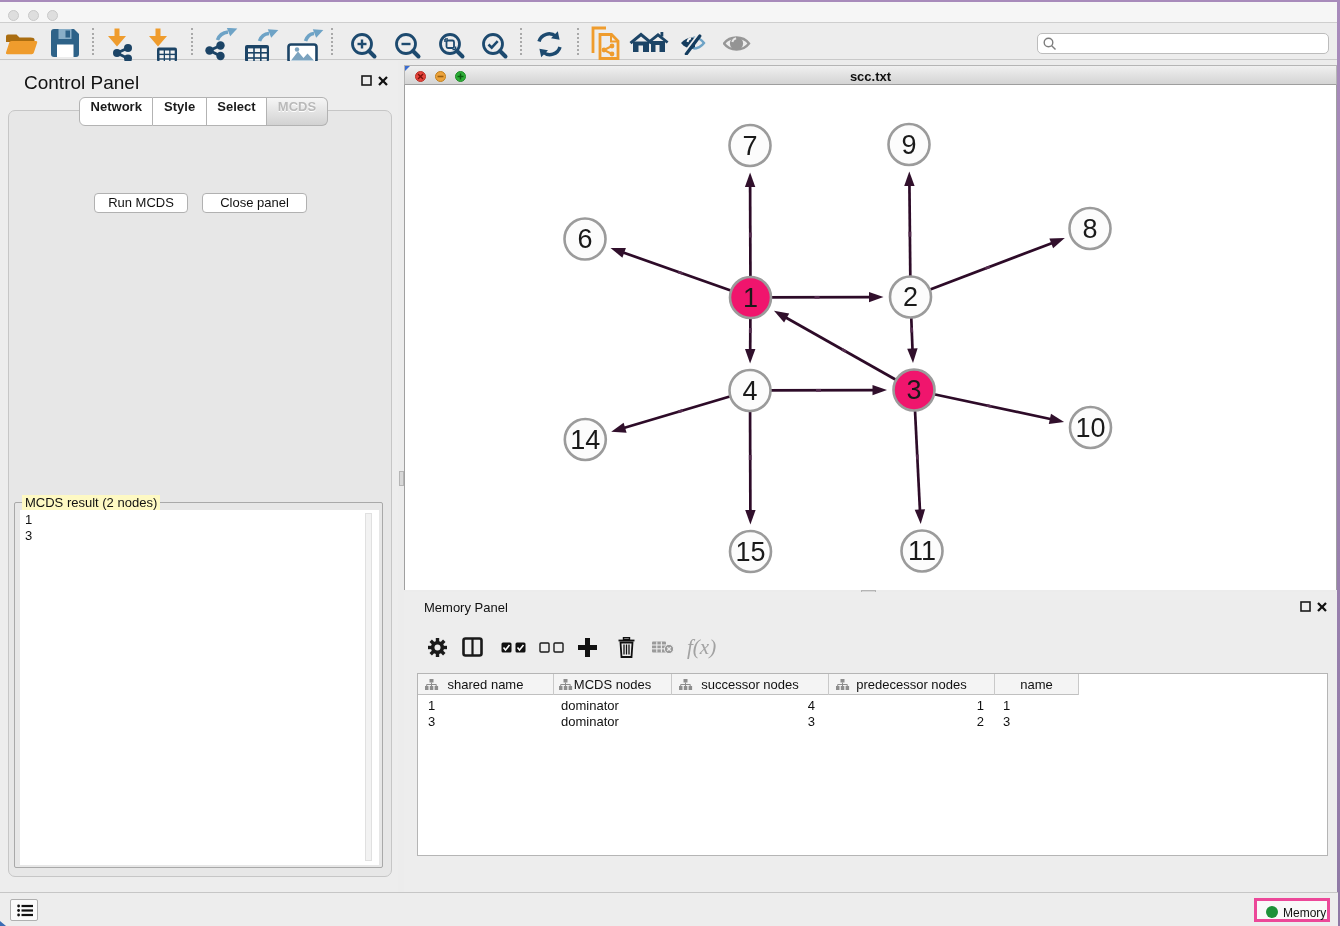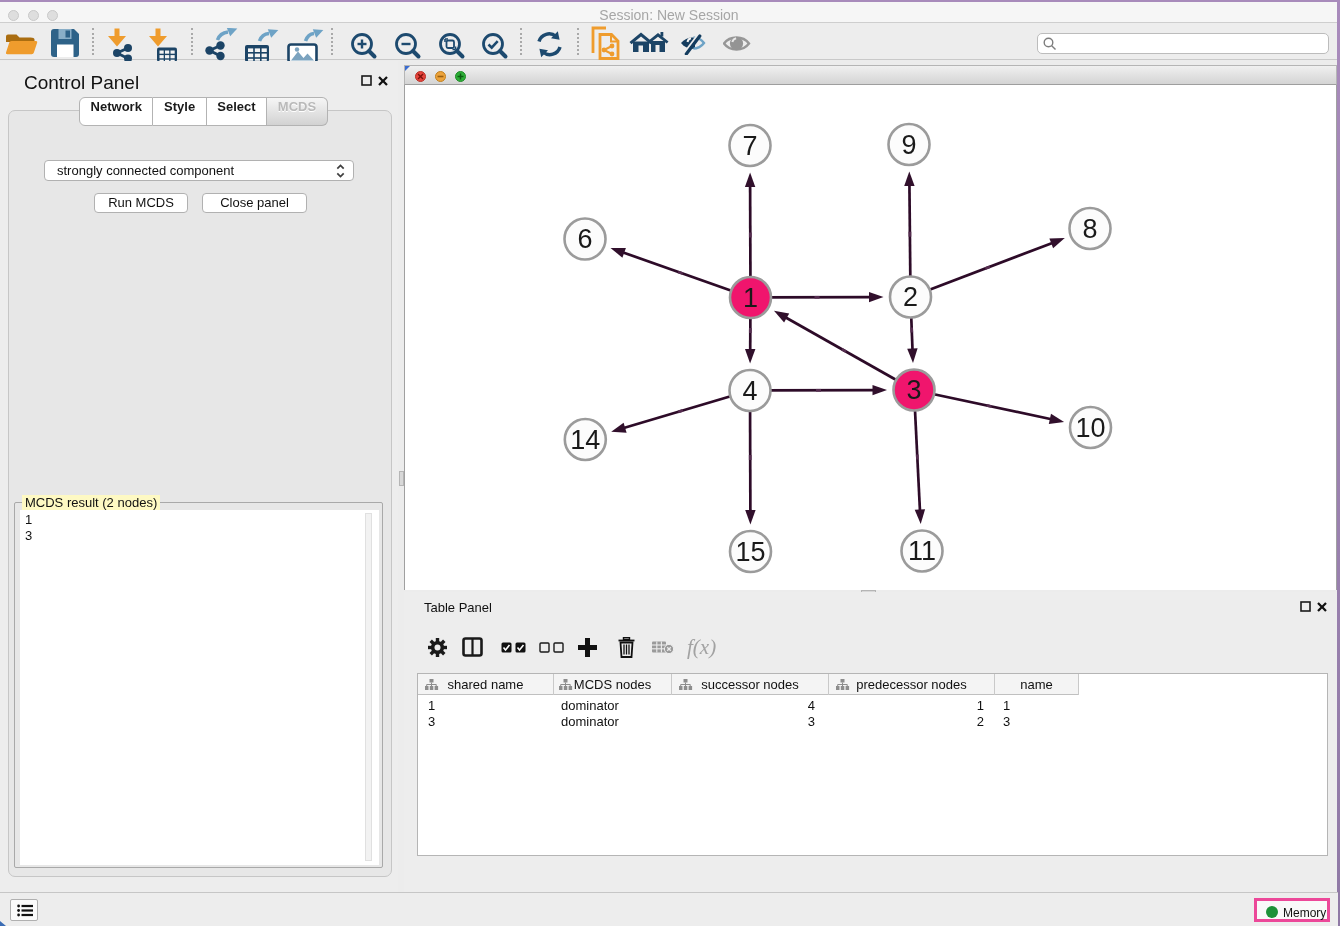--- a/index.html
+++ b/index.html
@@ -53,21 +53,20 @@
   #listbtn { left:10px; top:6px; width:28px; height:22px; background:#fbfbfb; border:1px solid #b0b0b0; border-radius:2px; }
   #membtn { left:1254px; top:5px; width:76px; height:24px; background:#f9f9f9; border:3px solid #ec4899; font-size:12px; color:#111; }
 </style>
 </head>
 <body>
 <div class="abs" id="purpletop"></div>
 <div class="abs" id="titlebar">
   <div class="tl" style="left:8px;"></div>
   <div class="tl" style="left:27.5px;"></div>
   <div class="tl" style="left:47px;"></div>
-  <div class="abs" id="wintitle">Session: New Session</div>
 </div>
 <div class="abs" id="toolbar">
   <div class="sep" style="left:92px;"></div>
   <div class="sep" style="left:191px;"></div>
   <div class="sep" style="left:331px;"></div>
   <div class="sep" style="left:520px;"></div>
   <div class="sep" style="left:577px;"></div>
   <div id="searchbox"></div>
 <svg class="abs" style="left:4px;top:6px;" width="35" height="28" viewBox="0 0 35 28">
       <path d="M2,25 V7.5 Q2,5.5 4,5.5 h8.5 l3,3 h11 Q30.5,8.5 30.5,10.5 V13 H2 Z" fill="#aa6d10"></path>
@@ -236,46 +235,39 @@
 
 <div class="abs" id="cpanel">
   <div class="abs" id="cptitle">Control Panel</div>
   <div class="abs" id="cpane"></div>
   <div class="tabbar" style="left:79px; top:36px;">
     <div class="tab first">Network</div>
     <div class="tab">Style</div>
     <div class="tab">Select</div>
     <div class="tab sel last">MCDS</div>
   </div>
-  <div class="abs" id="combo">strongly connected component
-    <svg class="abs" style="right:8px;top:3px;" width="9" height="14" viewBox="0 0 9 14">
-      <g fill="none" stroke="#3f3f3f" stroke-width="1.7">
-          <path d="M1.3,4.6 L4.5,1.4 L7.7,4.6"></path>
-          <path d="M1.3,9.4 L4.5,12.6 L7.7,9.4"></path>
-        </g>
-    </svg>
-  </div>
   <div class="btn" style="left:94px; top:132px; width:94px;">Run MCDS</div>
   <div class="btn" style="left:202px; top:132px; width:105px;">Close panel</div>
   <div class="abs" id="groupbox"></div>
   <div class="abs" id="grouplabel">MCDS result (2 nodes)</div>
   <div class="abs" id="mcdsarea">
     <div class="abs" id="mcdstext">1<br>3</div>
     <div class="abs" id="mcdsscroll"></div>
   </div>
   <svg class="abs" style="left:361px;top:14px;" width="11" height="11" viewBox="0 0 11 11">
       <rect x="1" y="1" width="9" height="9" fill="none" stroke="#1a1a1a" stroke-width="1.6"></rect>
     </svg>
     <svg class="abs" style="left:377px;top:14px;" width="13" height="12" viewBox="0 0 13 12">
       <path d="M1.2,2.8 L2.8,1.2 L6,4.4 L9.2,1.2 L10.8,2.8 L7.6,6 L10.8,9.2 L9.2,10.8 L6,7.6 L2.8,10.8 L1.2,9.2 L4.4,6 Z" fill="#111"></path>
     </svg>
 </div>
 
 <div class="abs" id="netpanel">
   <div class="abs" id="nettitle">
+    <div class="abs" id="netname">scc.txt</div>
     <div style="position:absolute;left:9.5px;top:4.5px;width:11px;height:11px;border-radius:50%;background:#e6443c;border:1px solid #b83026;"></div>
       <svg class="abs" style="left:11.5px;top:6.5px;" width="7" height="7" viewBox="0 0 7 7">
         <g stroke="#7e100a" stroke-width="1.4">
           <line x1="1" y1="1" x2="6" y2="6"></line>
           <line x1="6" y1="1" x2="1" y2="6"></line>
         </g>
       </svg>
       <div style="position:absolute;left:29.5px;top:4.5px;width:11px;height:11px;border-radius:50%;background:#eda33b;border:1px solid #c1801f;"></div>
       <svg class="abs" style="left:31.5px;top:9px;" width="7" height="3" viewBox="0 0 7 3">
         <line x1="0.5" y1="1.5" x2="6.5" y2="1.5" stroke="#985e10" stroke-width="1.6"></line>
@@ -355,21 +347,21 @@
 <circle cx="180.3" cy="354.5" r="20.5" fill="#fcfcfc" stroke="#9b9b9b" stroke-width="2.6"></circle>
 <text x="180.3" y="354.5" font-size="27" fill="#1a1a1a" text-anchor="middle" dominant-baseline="central" font-family="Liberation Sans, sans-serif">14</text>
 <circle cx="345.5" cy="466.5" r="20.5" fill="#fcfcfc" stroke="#9b9b9b" stroke-width="2.6"></circle>
 <text x="345.5" y="466.5" font-size="27" fill="#1a1a1a" text-anchor="middle" dominant-baseline="central" font-family="Liberation Sans, sans-serif">15</text>
 </svg>
 
   </div>
 </div>
 
 <div class="abs" id="tpanel">
-  <div class="abs" id="tptitle">Table Panel</div>
+  <div class="abs" id="tptitle">Memory Panel</div>
   <div class="abs" id="ttoolbar"></div>
   <div class="abs" id="ttable">
     <div class="abs" id="thead">
         <svg class="abs" style="left:7px;top:5px;" width="14" height="12" viewBox="0 0 14 12">
           <g fill="#8d8d8d">
             <rect x="4.5" y="0" width="4" height="3.5"></rect>
             <rect x="0" y="7" width="3.5" height="4"></rect>
             <rect x="4.8" y="7" width="3.5" height="4"></rect>
             <rect x="9.6" y="7" width="3.5" height="4"></rect>
             <g stroke="#8d8d8d" stroke-width="1">

